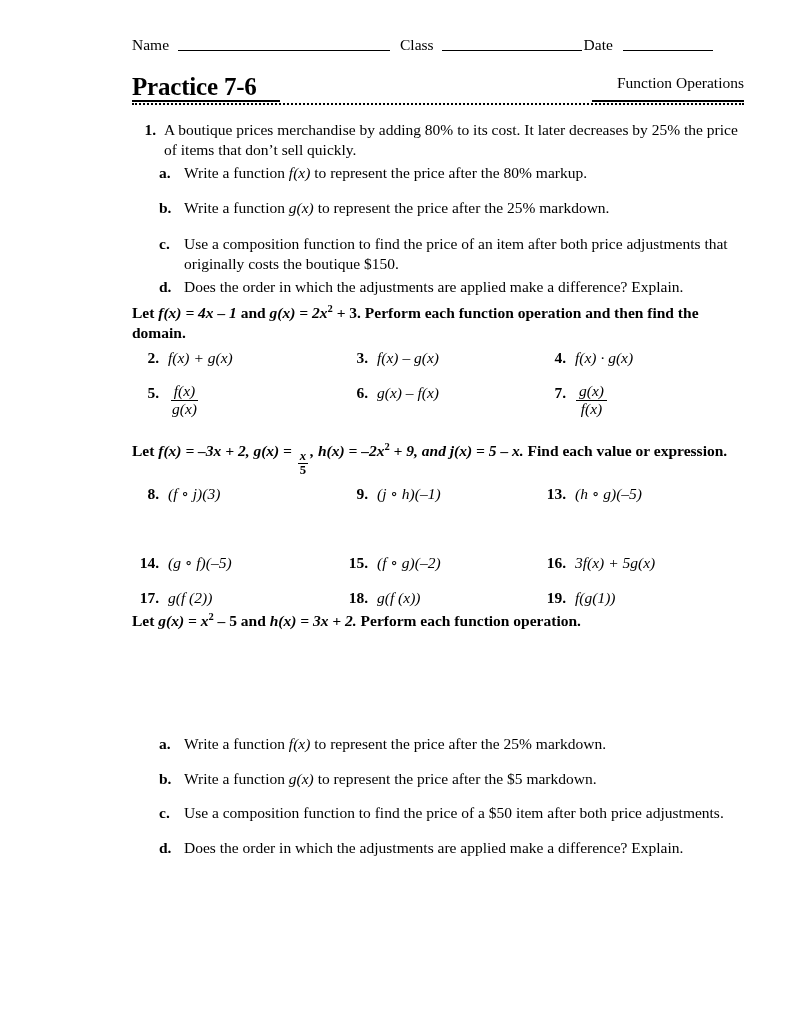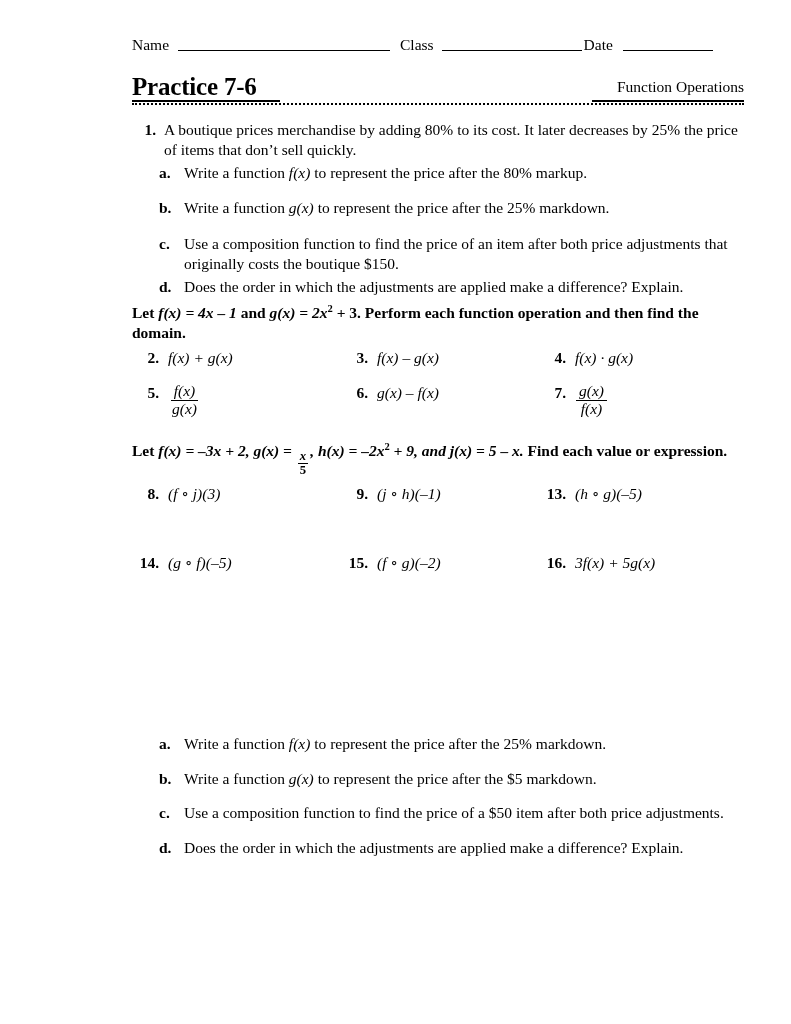--- a/index.html
+++ b/index.html
@@ -49,21 +49,21 @@
   
   .banner {
     position: absolute;
     left: 88px;
     top: 74px;
     width: 612px;
     height: 30px;
   }
   .banner-inner {
     display: flex;
-    align-items: center;
+    align-items: flex-start;
     justify-content: space-between;
     height: 26px;
   }
   .banner-title {
     font-size: 25px;
     font-weight: bold;
     letter-spacing: -0.2px;
     line-height: 25px;
     padding-bottom: 1px;
   }
@@ -316,21 +316,38 @@
     <div class="ex c2">
       <span class="num">15.</span>
       <span class="it">(f ∘ g)(–2)</span>
     </div>
     <div class="ex c3">
       <span class="num">16.</span>
       <span class="it">3f(x) + 5g(x)</span>
     </div>
   </div>
 
-
+  <div class="exrow row17">
+    <div class="ex c1">
+      <span class="num">17.</span>
+      <span class="it">g(f (2))</span>
+    </div>
+    <div class="ex c2">
+      <span class="num">18.</span>
+      <span class="it">g(f (x))</span>
+    </div>
+    <div class="ex c3">
+      <span class="num">19.</span>
+      <span class="it">f(g(1))</span>
+    </div>
+  </div>
+
+  <div class="letline let3">
+    <span>Let </span><i>g(x) = x</i><span class="sup">2</span><span> – 5 and </span><i>h(x) = 3x + 2.</i><span> Perform each function operation.</span>
+  </div>
 
 
 
   <div class="blk q23a sub">
     <span class="num">a.</span>
     <span class="body"><span>Write a function </span><i>f(x)</i><span> to represent the price after the 25% markdown.</span></span>
   </div>
 
   <div class="blk q23b sub">
     <span class="num">b.</span>

